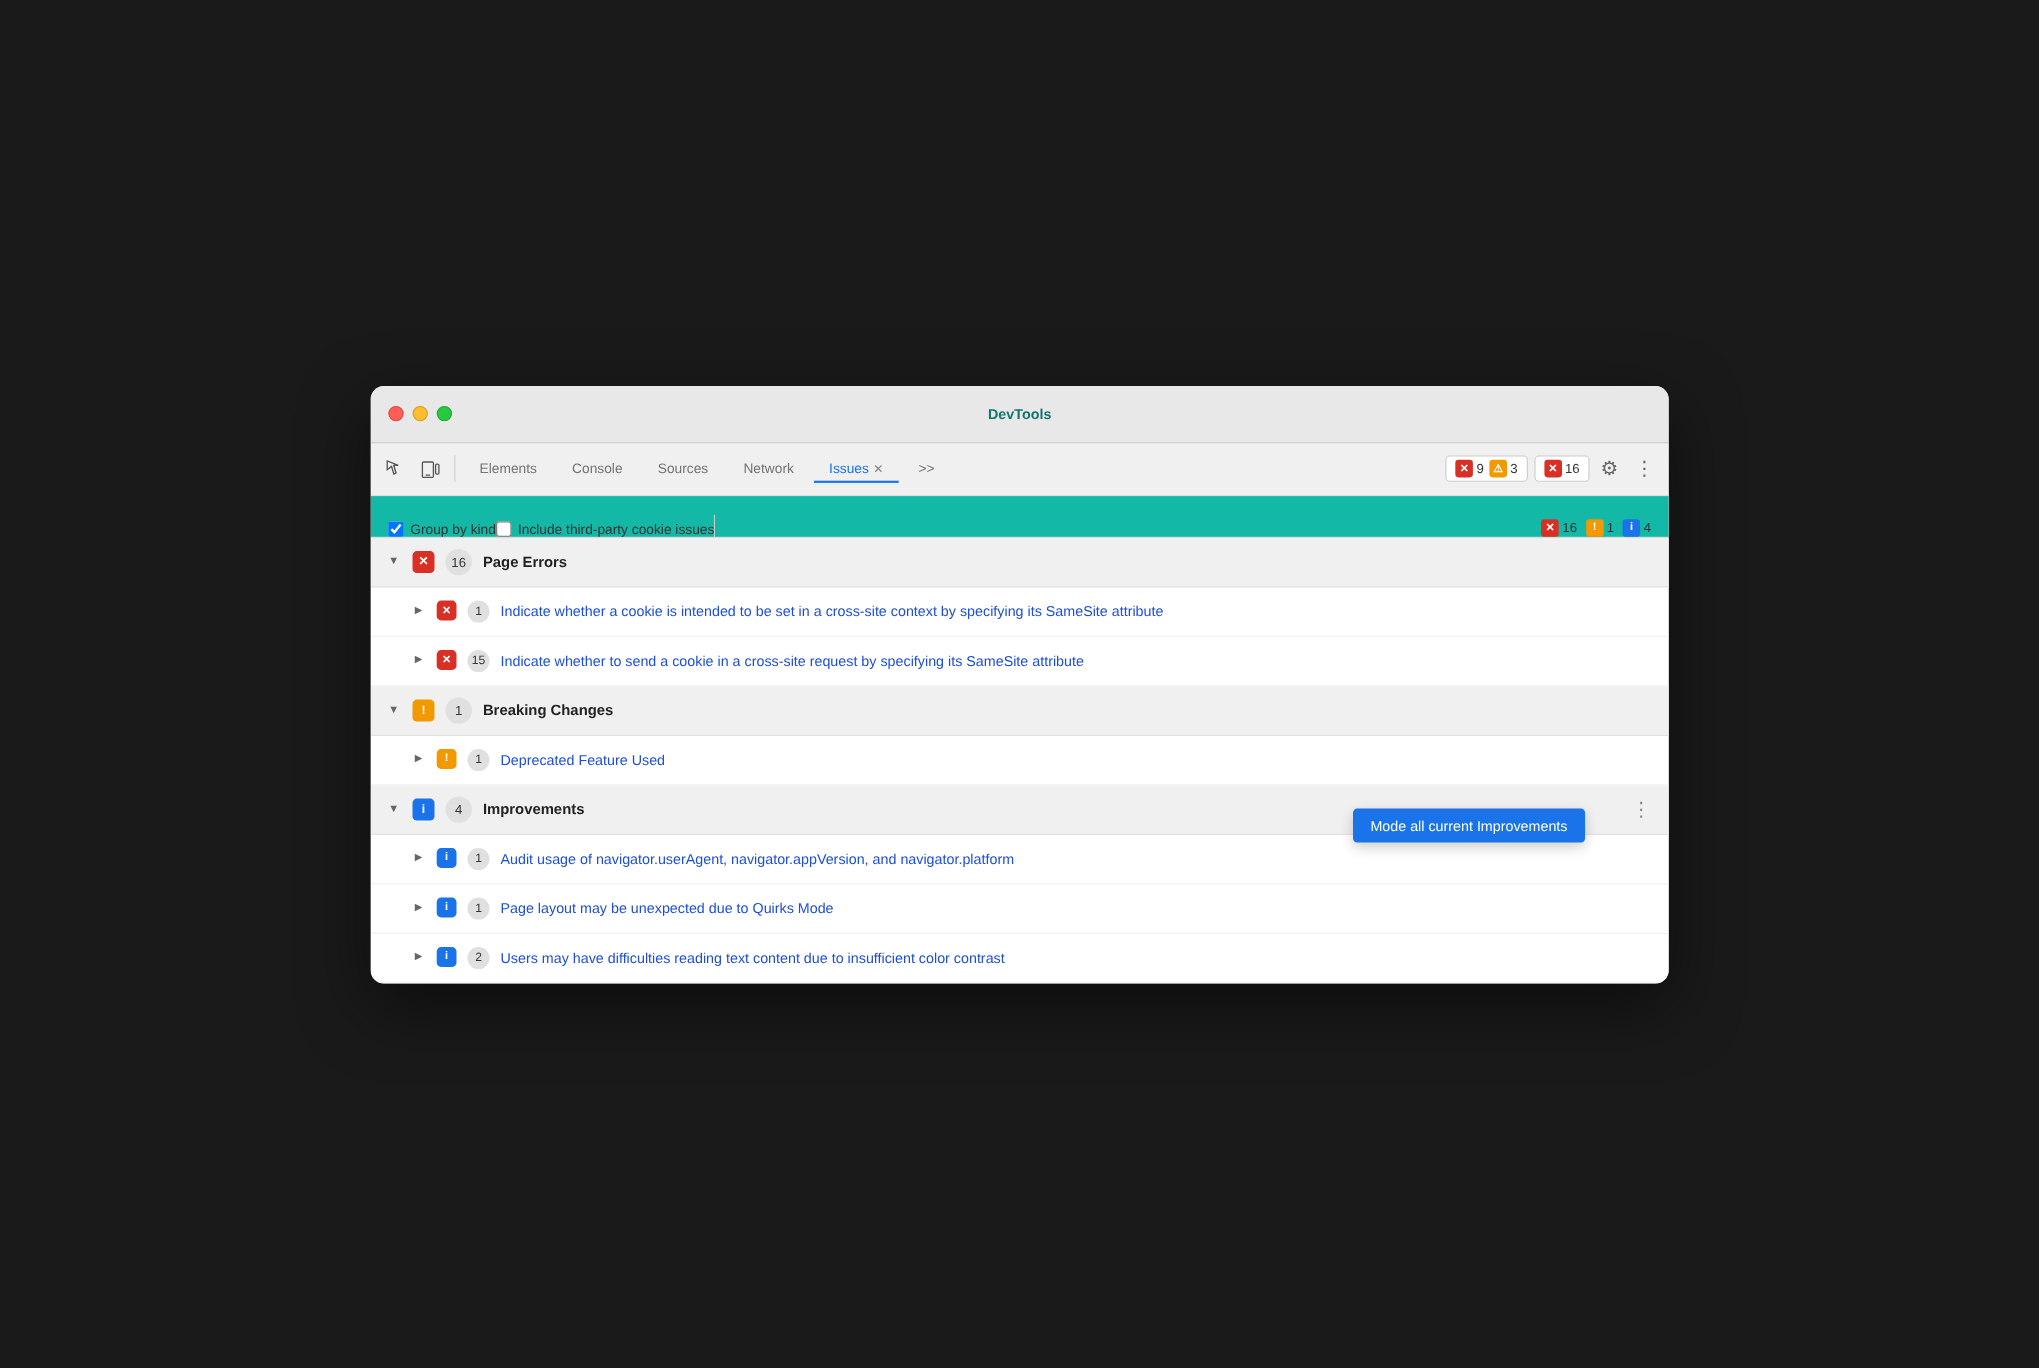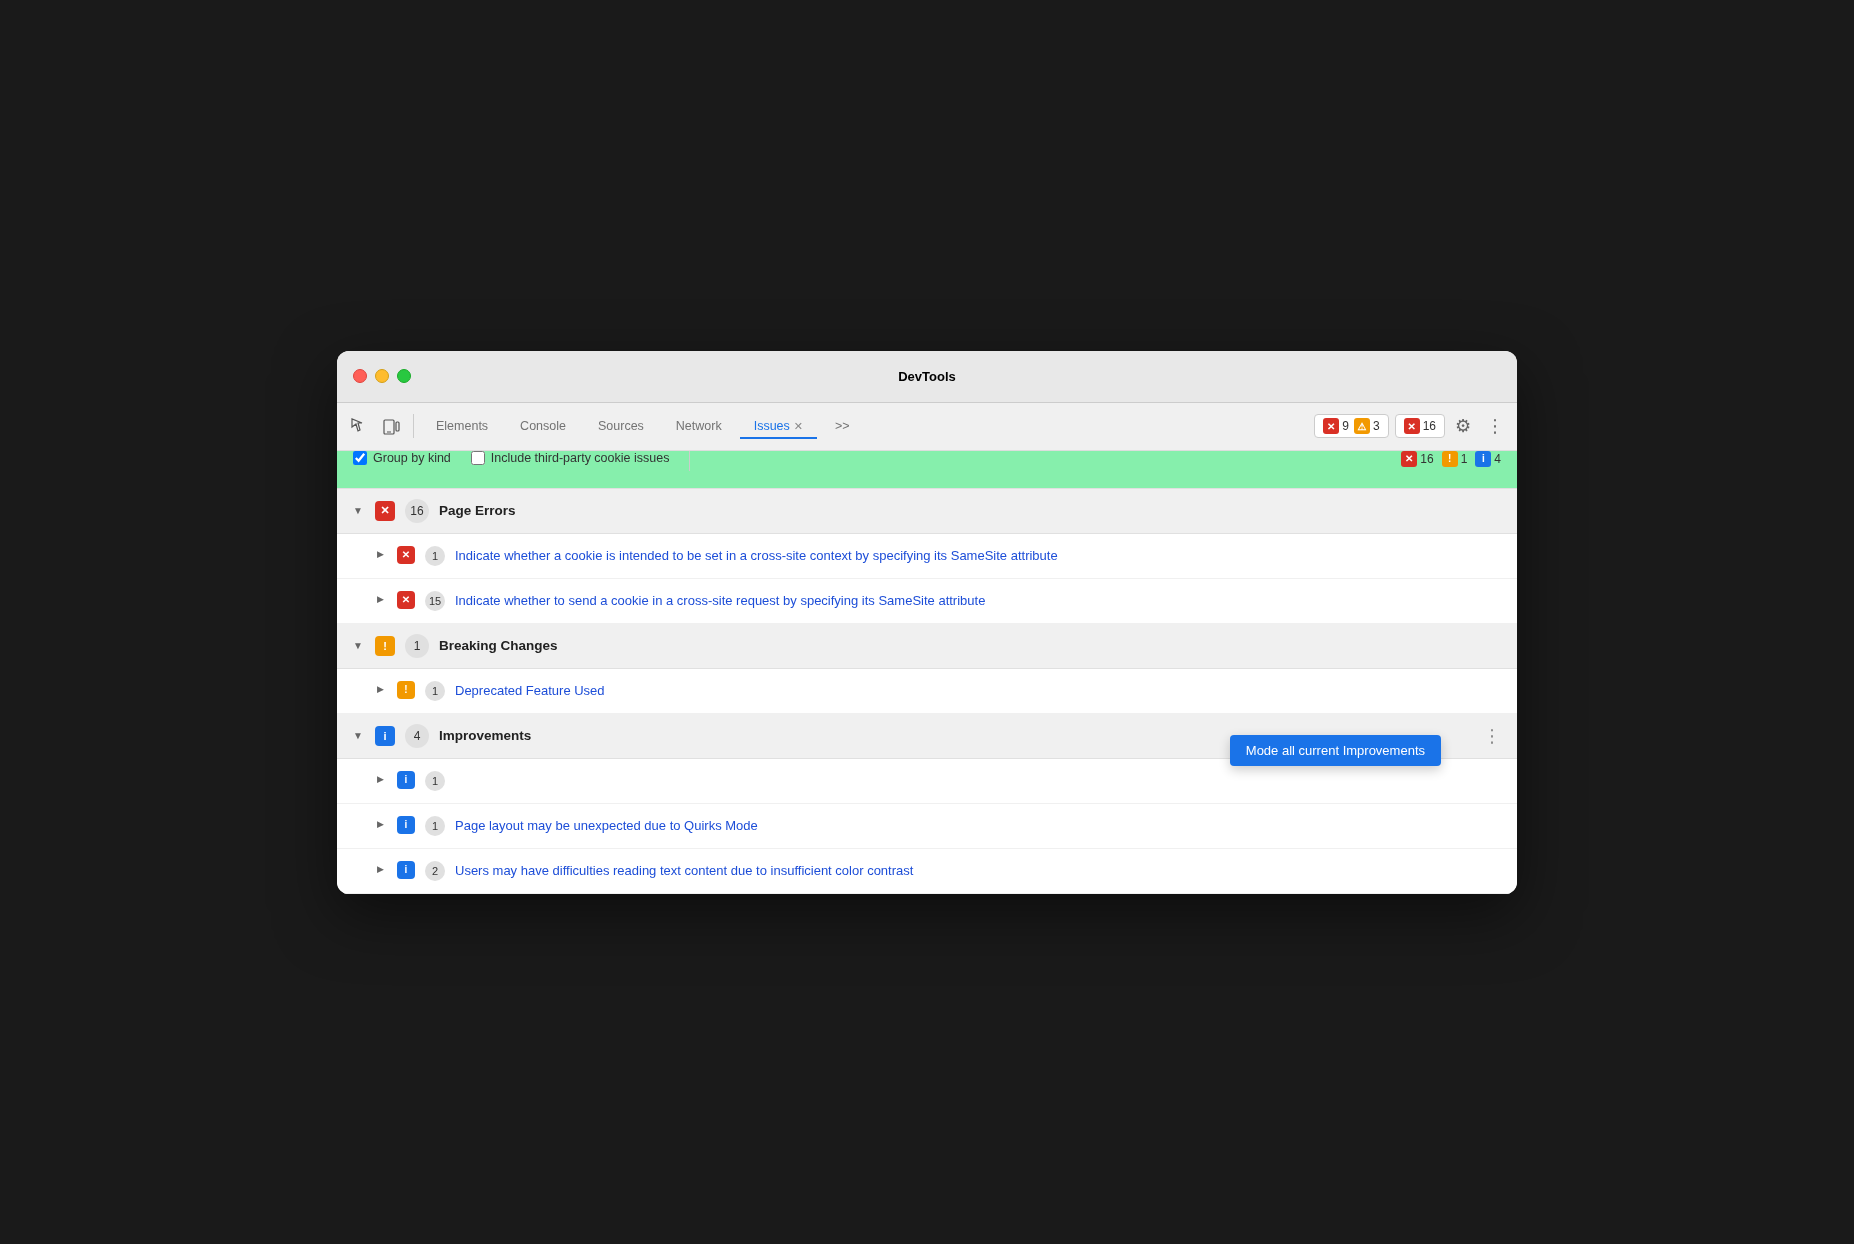--- a/index.html
+++ b/index.html
@@ -41,21 +41,21 @@
     }
     .tl-red { background: #ff5f57; border: 1px solid #e0443e; }
     .tl-yellow { background: #febc2e; border: 1px solid #d4a017; }
     .tl-green { background: #28c840; border: 1px solid #1aab29; }
     .window-title {
       position: absolute;
       left: 50%;
       transform: translateX(-50%);
       font-size: 13px;
       font-weight: 600;
-      color: #000000;
+      color: #0f766e;
     }
     
     .toolbar {
       background: #f0f0f0;
       height: 48px;
       display: flex;
       align-items: center;
       padding: 0 8px;
       border-bottom: 1px solid #ddd;
       gap: 4px;
@@ -127,26 +127,26 @@
       font-size: 10px;
       font-weight: bold;
       color: white;
     }
     .badge-red { background: #d93025; }
     .badge-orange { background: #f29900; }
     .badge-blue { background: #1a73e8; }
     .badge-count { font-size: 12px; color: #333; }
     
     .options-bar {
-      background: #86efac;
+      background: #14b8a6;
       height: 38px;
       display: flex;
-      align-items: flex-start;
+      align-items: flex-end;
       padding: 0 16px;
-      gap: 20px;
+      gap: 0;
       border-bottom: 1px solid #e0e0e0;
     }
     .checkbox-group {
       display: flex;
       align-items: center;
       gap: 6px;
       font-size: 12.5px;
       color: #333;
     }
     .checkbox-group input[type=checkbox] {
@@ -421,20 +421,21 @@
         </div>
       </div>
     </div>
 
     <div class="issue-row">
       <span class="issue-expand">▶</span>
       <div class="section-badge-icon badge-blue" style="width:18px;height:18px;font-size:10px;flex-shrink:0;">i</div>
       <div class="count-bubble" style="width:20px;height:20px;font-size:11px;">
         <span>1</span>
       </div>
+      <span class="issue-text">Audit usage of navigator.userAgent, navigator.appVersion, and navigator.platform</span>
     </div>
 
     <div class="issue-row">
       <span class="issue-expand">▶</span>
       <div class="section-badge-icon badge-blue" style="width:18px;height:18px;font-size:10px;flex-shrink:0;">i</div>
       <div class="count-bubble" style="width:20px;height:20px;font-size:11px;">
         <span>1</span>
       </div>
       <span class="issue-text">Page layout may be unexpected due to Quirks Mode</span>
     </div>

